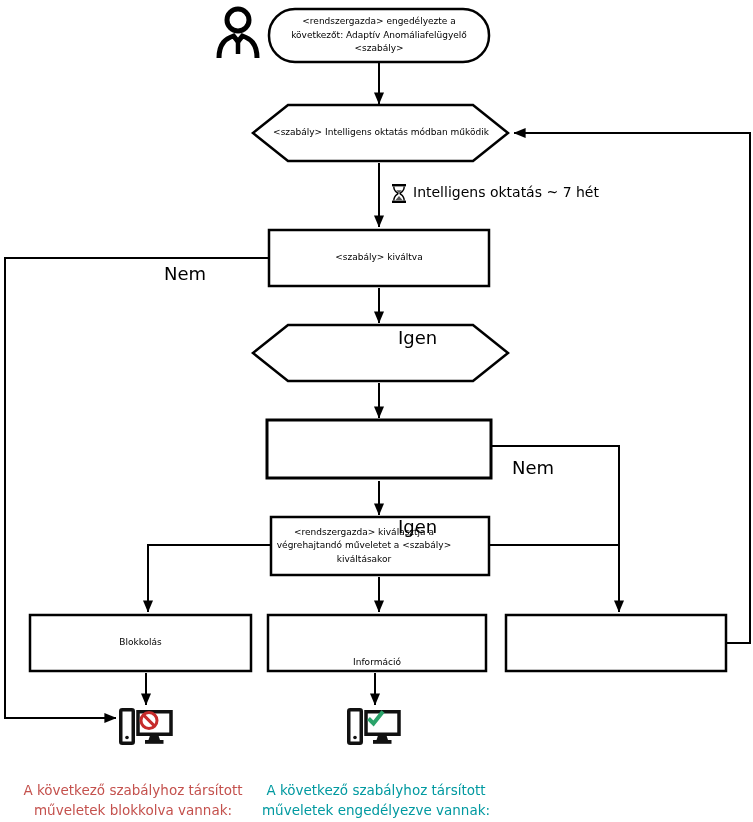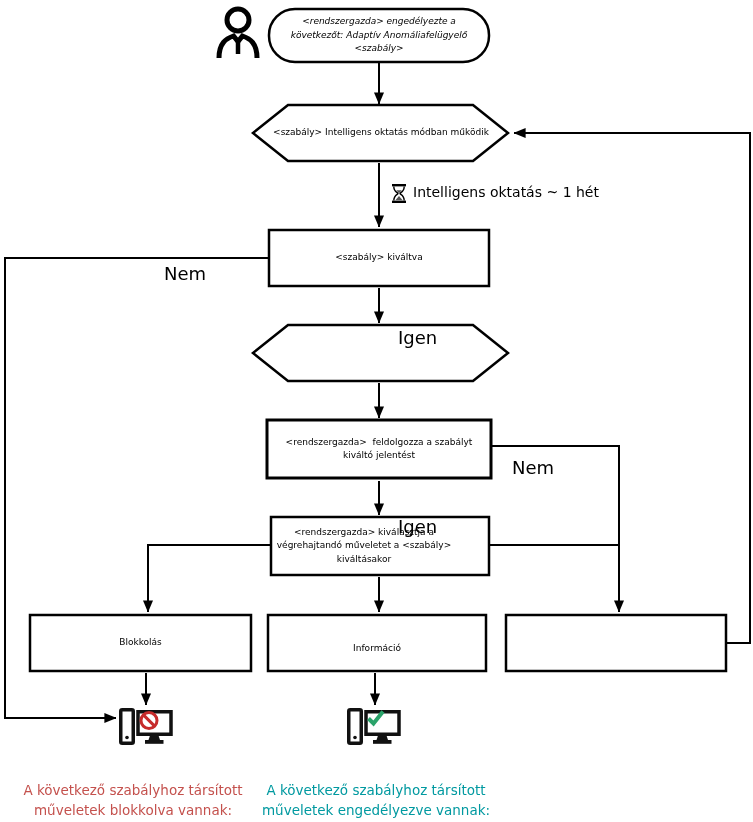--- a/index.html
+++ b/index.html
@@ -81,46 +81,44 @@
         <path d="M24.6,7.1 L35.4,17.9" stroke="#c62b2b" stroke-width="3" fill="none"></path>
       </g>
     </g>
 
     <g transform="translate(347,708)">
       <use href="#pc"></use>
       <path d="M21.5,10.5 L26.5,15.5 L36,3.5" stroke="#2aa36a" stroke-width="4" fill="none"></path>
     </g>
   </svg>
 
-  <div class="txt" style="left:269px;top:9px;width:220px;height:53px;font-style:italic;">&lt;rendszergazda&gt; engedélyezte a
+  <div class="txt" style="left:269px;top:9px;width:220px;height:53px;">&lt;rendszergazda&gt; engedélyezte a
 következőt: Adaptív Anomáliafelügyelő
 &lt;szabály&gt;</div>
 
   <div class="txt" style="left:250px;top:105px;width:262px;height:56px;">&lt;szabály&gt; Intelligens oktatás módban működik</div>
 
   <div class="txt" style="left:269px;top:230px;width:220px;height:56px;">&lt;szabály&gt; kiváltva</div>
 
 
-  <div class="txt" style="left:267px;top:420px;width:224px;height:58px;">&lt;rendszergazda&gt;  feldolgozza a szabályt
-kiváltó jelentést</div>
 
   <div class="txt" style="left:271px;top:517px;width:186px;height:58px;">&lt;rendszergazda&gt; kiválasztja a
 végrehajtandó műveletet a &lt;szabály&gt;
 kiváltásakor</div>
 
   <div class="txt" style="left:30px;top:615px;width:221px;height:56px;text-align:center;">Blokkolás</div>
 
-  <div class="txt" style="left:268px;top:615px;width:218px;height:68px;">Információ</div>
+  <div class="txt" style="left:268px;top:629px;width:218px;height:68px;">Információ</div>
 
 
   <div class="lbl" style="left:164px;top:228px;">Nem</div>
   <div class="lbl" style="left:398px;top:292px;">Igen</div>
   <div class="lbl" style="left:512px;top:422px;">Nem</div>
   <div class="lbl" style="left:398px;top:481px;">Igen</div>
-  <div class="small-lbl" style="left:413px;top:184px;">Intelligens oktatás ~ 1 hét</div>
+  <div class="small-lbl" style="left:413px;top:184px;">Intelligens oktatás ~ 7 hét</div>
 
   <div class="result" style="left: 3px; top: 757px; width: 260px; color: rgb(196, 81, 77);">A következő szabályhoz társított
 műveletek blokkolva vannak:
 &lt;szabály &gt;</div>
 
   <div class="result" style="left: 246px; top: 757px; width: 260px; color: rgb(0, 153, 160);">A következő szabályhoz társított
 műveletek engedélyezve vannak:
 &lt;szabály&gt;</div>
 
 </div>

